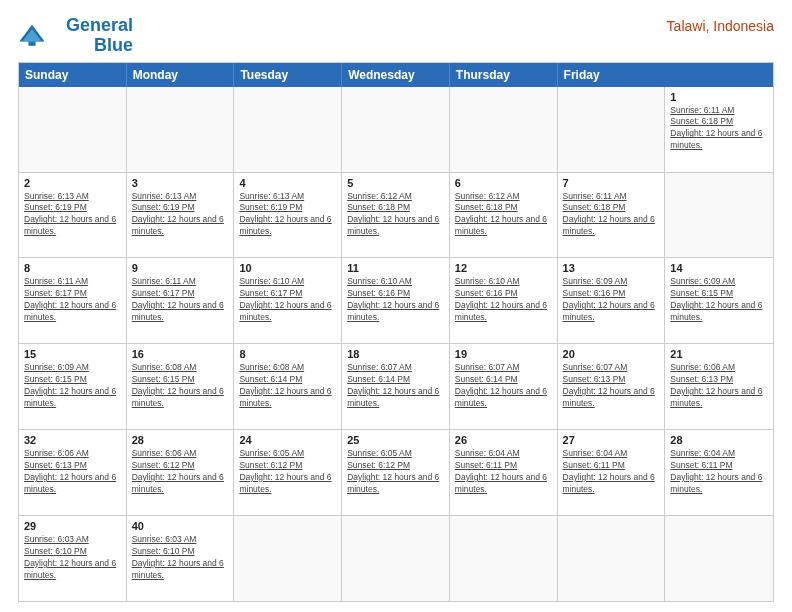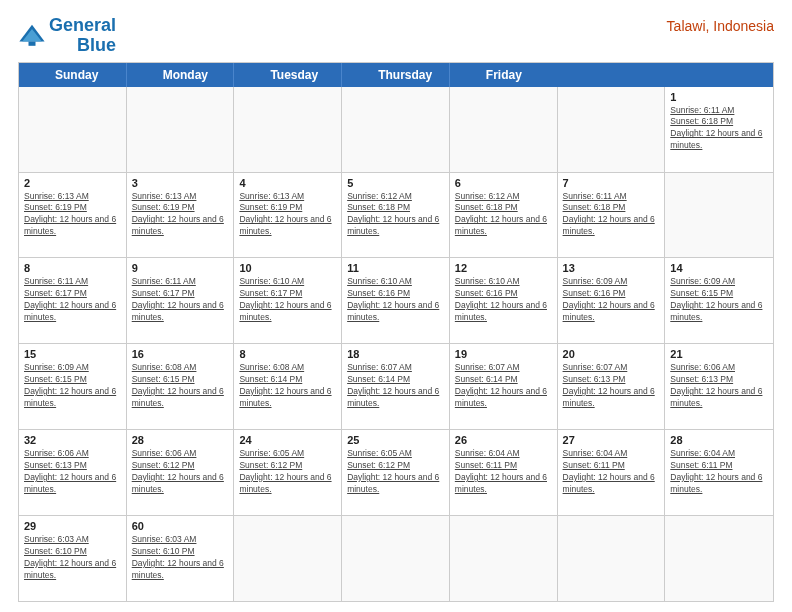--- a/index.html
+++ b/index.html
@@ -19,22 +19,21 @@
     }
     .header-row {
       display: flex;
       justify-content: space-between;
       align-items: flex-start;
       margin-bottom: 6px;
     }
     .logo {
       display: flex;
       align-items: center;
-      gap: 3px;
-      text-align: right;
+      gap: 20px;
     }
     .logo-text {
       font-size: 18px;
       font-weight: bold;
       color: #333;
       line-height: 1.1;
     }
     .logo-text span {
       color: #1a6faf;
     }
@@ -67,21 +66,20 @@
       grid-template-columns: repeat(7, 1fr);
       background: #2b6cb8;
     }
     .cal-header-cell {
       color: #fff;
       font-size: 12px;
       font-weight: bold;
       padding: 5px 6px;
       text-align: left;
       border-right: 1px solid #4a85cc;
-      margin-left: 30px;
     }
     .cal-header-cell:last-child { border-right: none; }
     .cal-body {
       display: flex;
       flex-direction: column;
       flex: 1;
     }
     .cal-row {
       display: grid;
       grid-template-columns: repeat(7, 1fr);
@@ -120,33 +118,34 @@
 <div class="page">
   <div class="header-row">
     <div class="logo">
       <svg class="logo-icon" viewBox="0 0 40 40">
         <polygon points="20,4 38,28 2,28" fill="#1a6faf"></polygon>
         <polygon points="20,10 34,28 6,28" fill="#4a9fd4"></polygon>
         <rect x="15" y="28" width="10" height="6" fill="#1a6faf"></rect>
       </svg>
       <div class="logo-text">
         <div><span>General</span></div>
-        <div style="color:#1a6faf;font-weight:bold;font-size:18px;">Blue</div>
+        <div style="color:#1a6faf;font-weight:bold;font-size:18px;margin-left:28px;">Blue</div>
       </div>
     </div>
     <div class="title-block">
       <div class="subtitle">Talawi, Indonesia</div>
     </div>
   </div>
 
   <div class="calendar">
     <div class="cal-header">
       <div class="cal-header-cell">Sunday</div>
       <div class="cal-header-cell">Monday</div>
       <div class="cal-header-cell">Tuesday</div>
+      <div class="cal-header-cell">Wednesday</div>
       <div class="cal-header-cell">Thursday</div>
       <div class="cal-header-cell">Friday</div>
     </div>
     <div class="cal-body" id="cal-body">
     <div class="cal-row">
           <div class="cal-cell empty"></div>
           <div class="cal-cell empty"></div>
           <div class="cal-cell empty"></div>
           <div class="cal-cell empty"></div>
           <div class="cal-cell empty"></div>
@@ -272,21 +271,21 @@
             <span class="day-num">28</span>
             <div class="day-info">Sunrise: 6:04 AM<br>Sunset: 6:11 PM<br>Daylight: 12 hours and 6 minutes.</div>
           </div>
         </div>
         <div class="cal-row">
           <div class="cal-cell">
             <span class="day-num">29</span>
             <div class="day-info">Sunrise: 6:03 AM<br>Sunset: 6:10 PM<br>Daylight: 12 hours and 6 minutes.</div>
           </div>
           <div class="cal-cell">
-            <span class="day-num">60</span>
+            <span class="day-num">40</span>
             <div class="day-info">Sunrise: 6:03 AM<br>Sunset: 6:10 PM<br>Daylight: 12 hours and 6 minutes.</div>
           </div>
           <div class="cal-cell empty"></div>
           <div class="cal-cell empty"></div>
           <div class="cal-cell empty"></div>
           <div class="cal-cell empty"></div>
           <div class="cal-cell empty"></div>
         </div>
       </div>
   </div>

